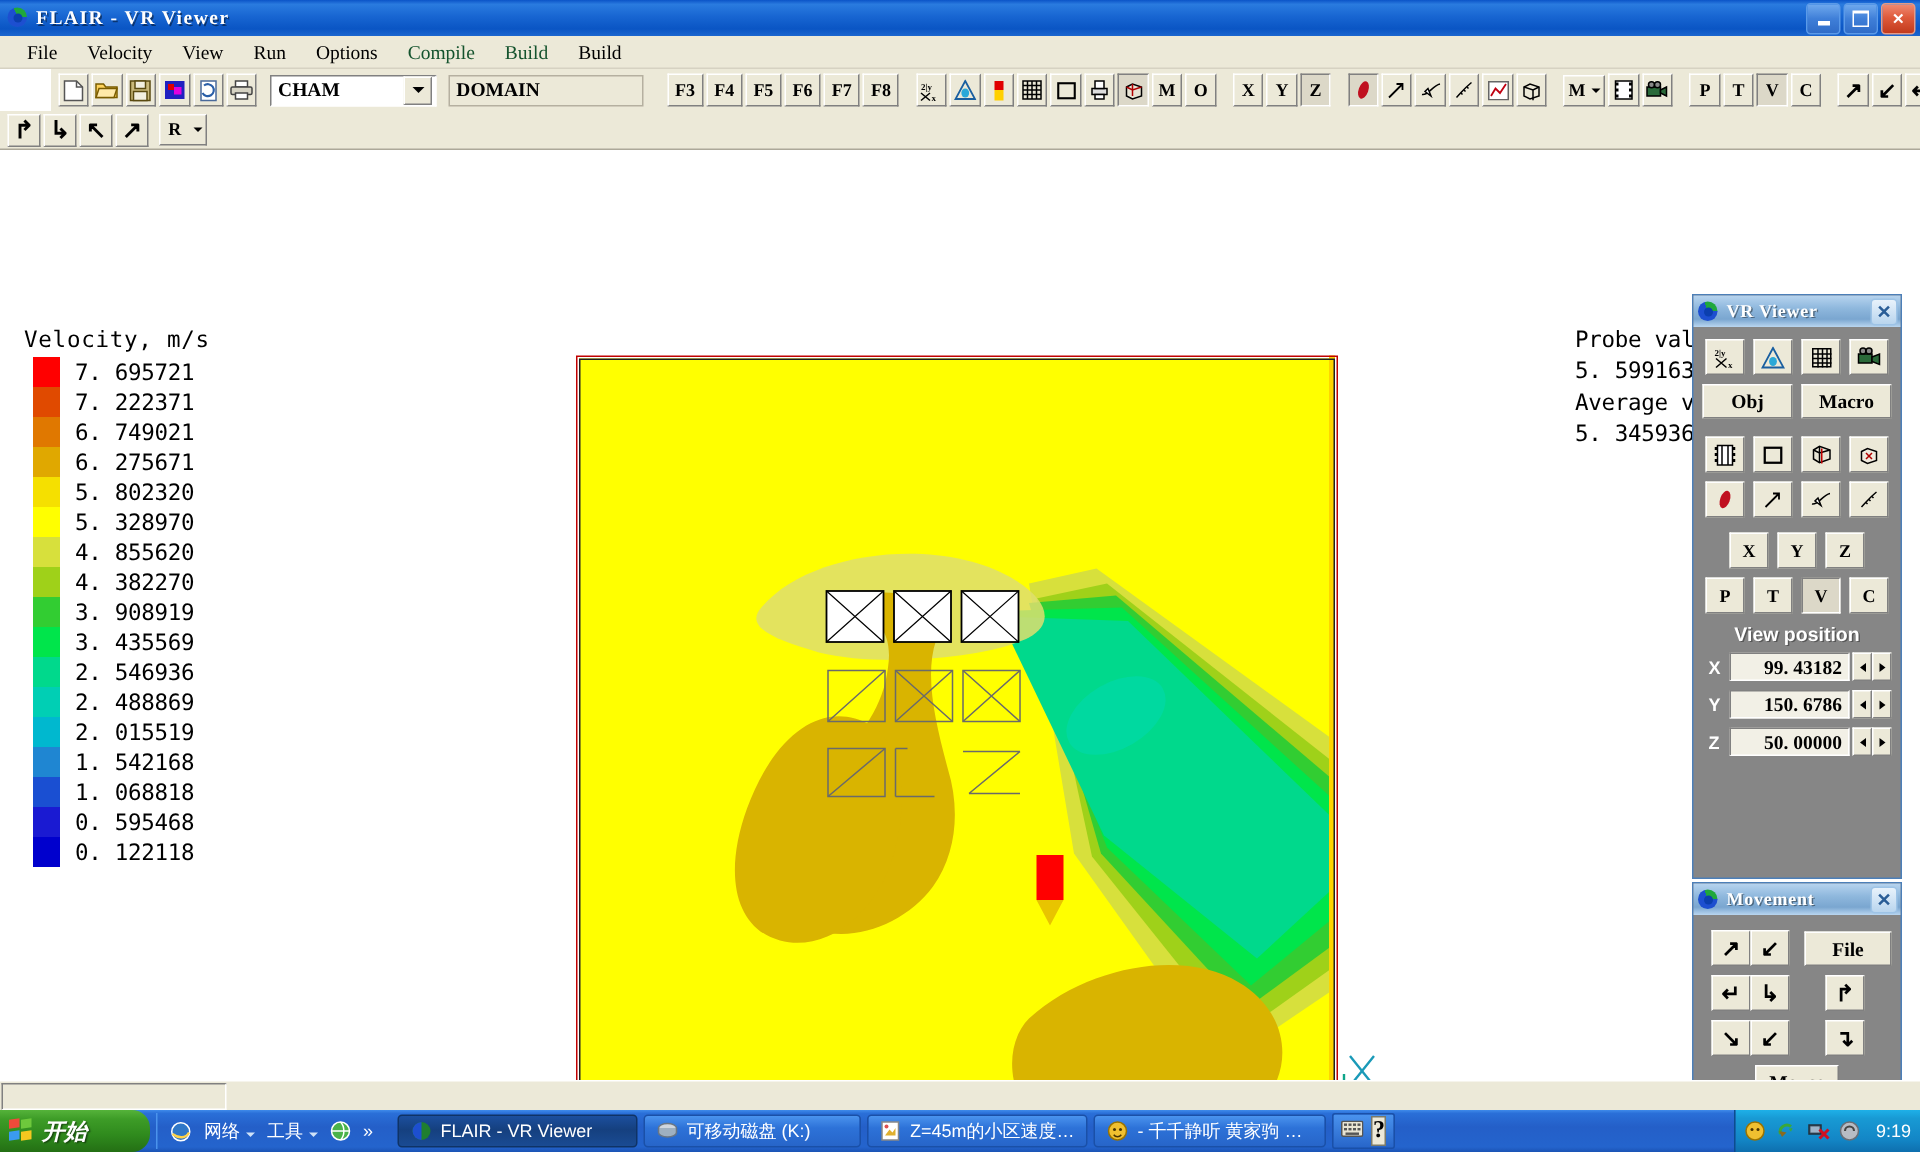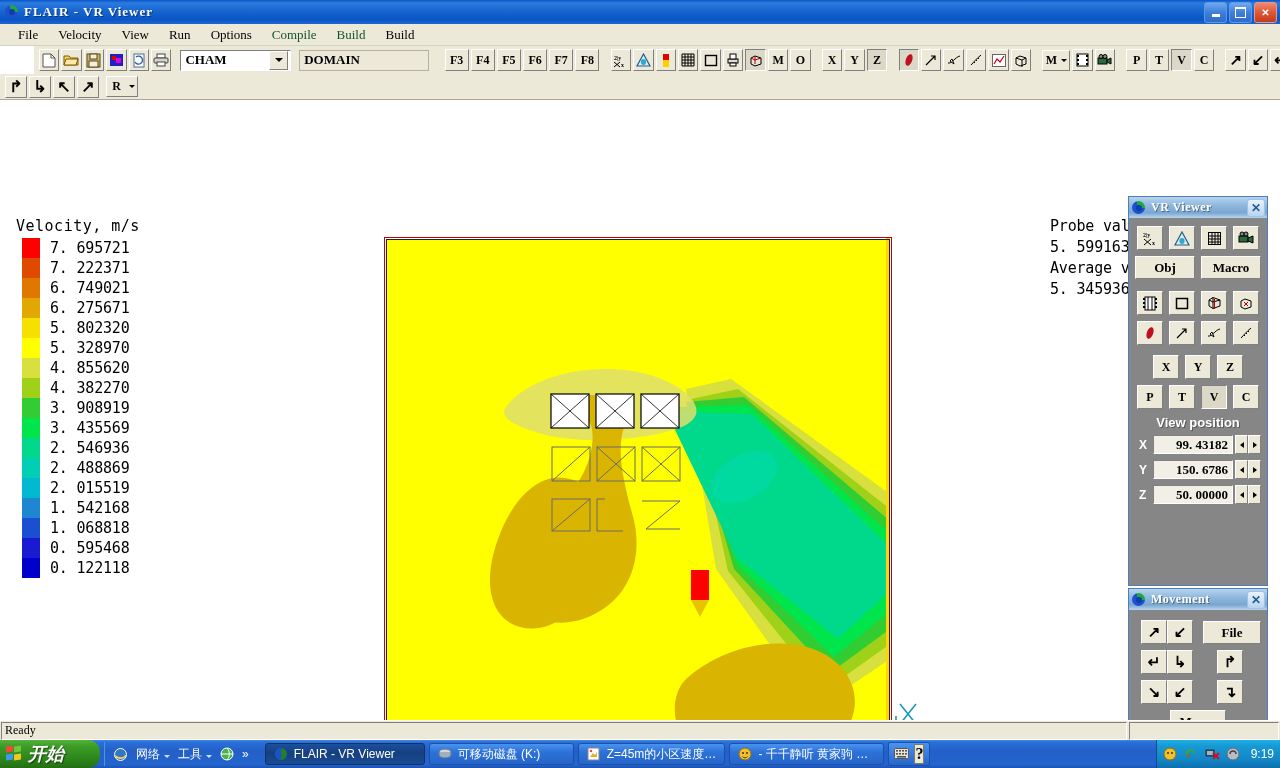--- a/index.html
+++ b/index.html
@@ -176,21 +176,21 @@
     background:linear-gradient(180deg,#3f8bea 0%,#2a6fd8 8%,#245fc8 40%,#2464cd 88%,#1b53b4 100%);
     display:flex;align-items:center;
   }
   .start{
     width:100px;height:28px;
     background:linear-gradient(180deg,#55b33a 0%,#3d9c27 22%,#2f8a1d 60%,#246f14 100%);
     border-radius:0 12px 12px 0;display:flex;align-items:center;padding-left:6px;box-sizing:border-box;
   }
   .start .flag{width:17px;height:16px;position:relative;margin-right:5px;}
   .start .flag i{position:absolute;width:7px;height:6px;display:block;}
-  .start .txt{color:#fff;font-weight:bold;font-size:18px;font-style:italic;
+  .start .txt{color:#fff;font-weight:bold;font-size:15px;font-style:italic;
      font-family:"Liberation Serif",serif;text-shadow:1px 1px 1px rgba(0,0,0,.5);}
   .qlaunch{display:flex;align-items:center;height:24px;padding:0 4px;margin-left:4px;
      border-left:1px solid #4b93ec;}
   .ql-i{color:#fff;font-size:12px;margin:0 4px;display:flex;align-items:center;}
   .ql-i .cn{font-family:"Liberation Sans",sans-serif;font-size:12px;}
   .tasks{display:flex;align-items:center;gap:4px;margin-left:8px;}
   .task{
     height:22px;min-width:140px;display:flex;align-items:center;padding:0 8px;box-sizing:border-box;
     border-radius:3px;color:#fff;font-size:12px;
     background:linear-gradient(180deg,#4a93ee 0%,#2d72d8 40%,#2765c9 100%);
@@ -769,21 +769,20 @@
         </div>
         <div class="prow" style="justify-content:center">
           <div class="pbtn w" style="width:54px">Mouse</div>
         </div>
       </div>
     </div>
 
   </div>
 
   <div class="statusbar">
-    <div class="status-cell">Ready</div>
     <div class="status-cell" style="max-width:150px"></div>
   </div>
 
   <div class="taskbar">
     <div class="start">
       <span class="flag">
         <i style="background:#f04a3a;left:0;top:0;transform:skewY(-8deg)"></i>
         <i style="background:#6ec83c;left:8px;top:0;transform:skewY(-8deg)"></i>
         <i style="background:#3a9bf0;left:0;top:8px;transform:skewY(-8deg)"></i>
         <i style="background:#f5c820;left:8px;top:8px;transform:skewY(-8deg)"></i>

